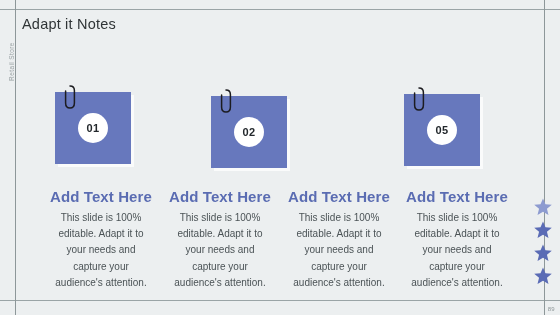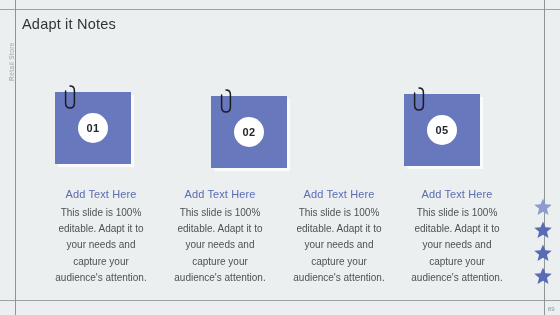--- a/index.html
+++ b/index.html
@@ -111,22 +111,22 @@
     position: absolute;
     left: 42px; top: 188px;
     width: 476px;
   }
   .block {
     position: absolute;
     width: 118px;
     text-align: center;
   }
   .block-title {
-    font-size: 11px;
-    font-weight: normal;
+    font-size: 15px;
+    font-weight: bold;
     color: #5a6cb2;
     letter-spacing: .1px;
     margin-bottom: 5px;
   }
   .block-body {
     font-size: 10px;
     line-height: 1.62;
     color: #4b5356;
     padding: 0 11px;
   }

